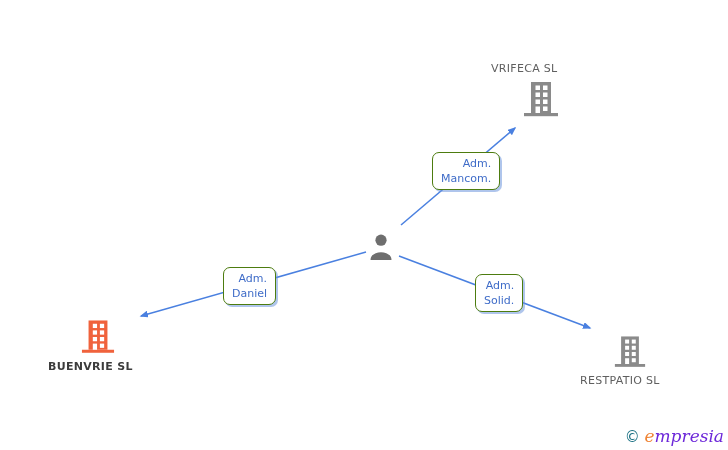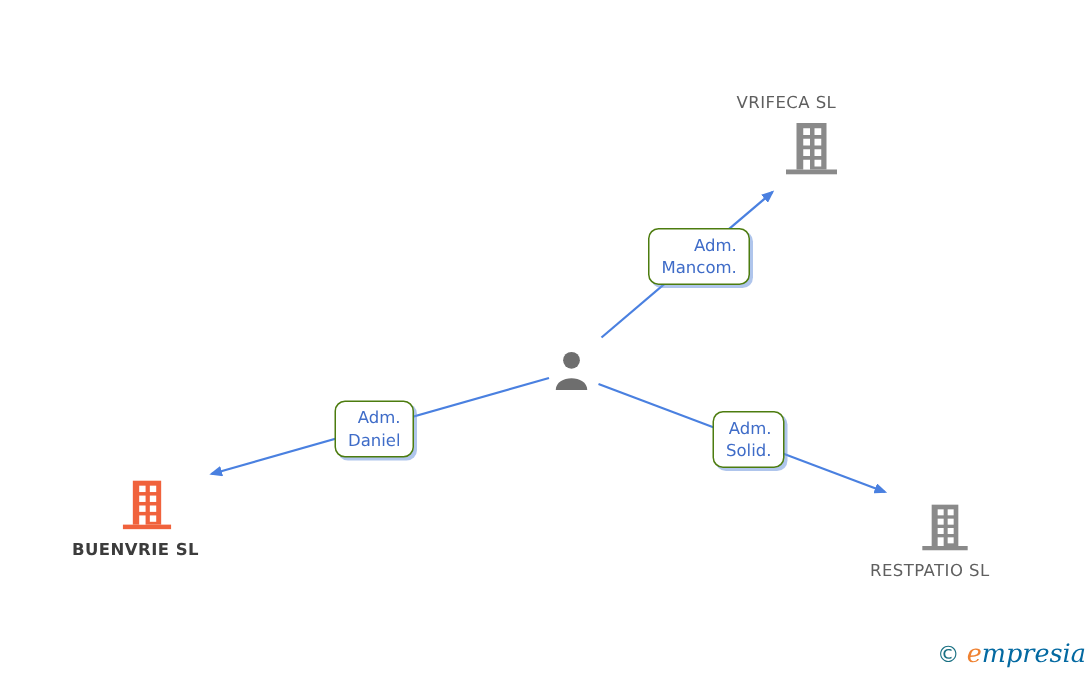--- a/index.html
+++ b/index.html
@@ -33,21 +33,21 @@
     padding:3px 8px;
     white-space:nowrap;
   }
   .watermark{
     position:absolute;right:4px;bottom:4px;z-index:4;
     font-size:15px;white-space:nowrap;
   }
   .watermark .copy{color:#197083;font-family:"DejaVu Sans",sans-serif;}
   .watermark .brand{font-family:"DejaVu Serif","Liberation Serif",serif;font-style:italic;font-size:17px;}
   .watermark .brand-initial{color:#ef8232;}
-  .watermark .brand-rest{color:#0369a1;}
+  .watermark .brand-rest{color:#6d28d9;}
 </style>
 </head>
 <body>
 
 <div class="canvas">
 
   <svg class="edges" viewBox="0 0 728 450">
     <defs>
       <marker id="arrow" markerWidth="9" markerHeight="7" refX="7" refY="3.5" orient="auto" markerUnits="userSpaceOnUse">
         <path d="M0,0 L8.5,3.5 L0,7 Z" fill="#4a80e0"></path>

